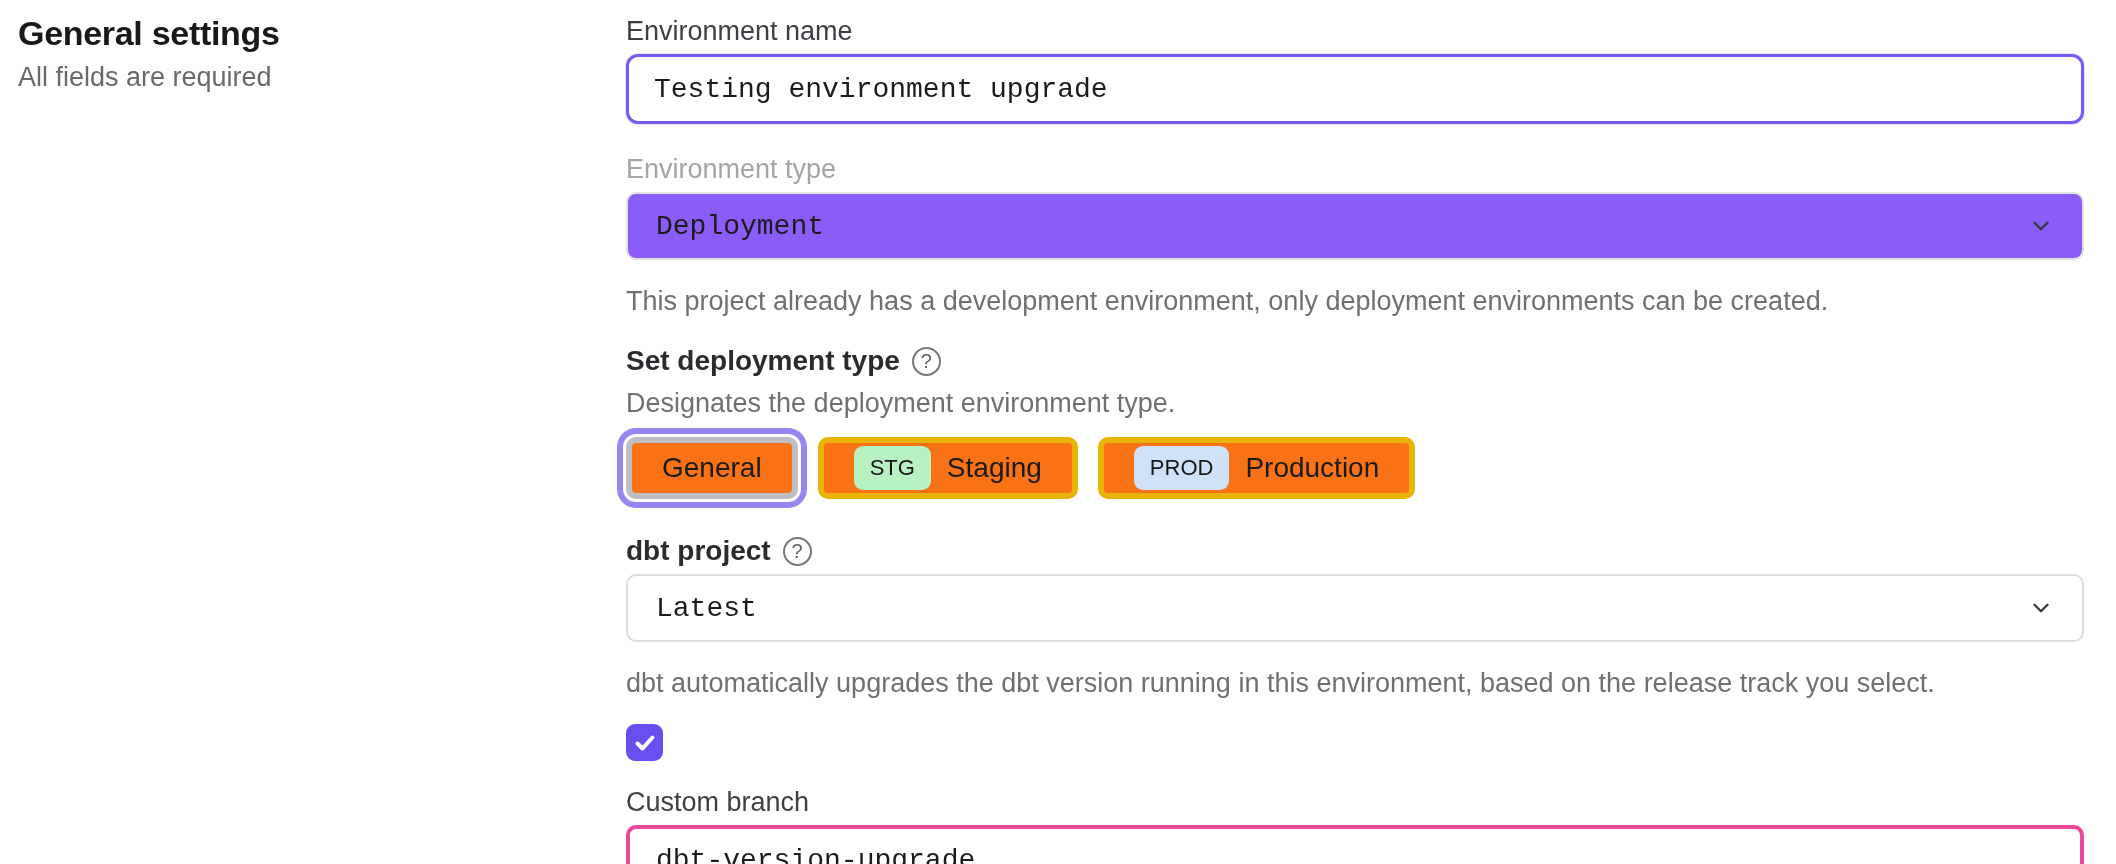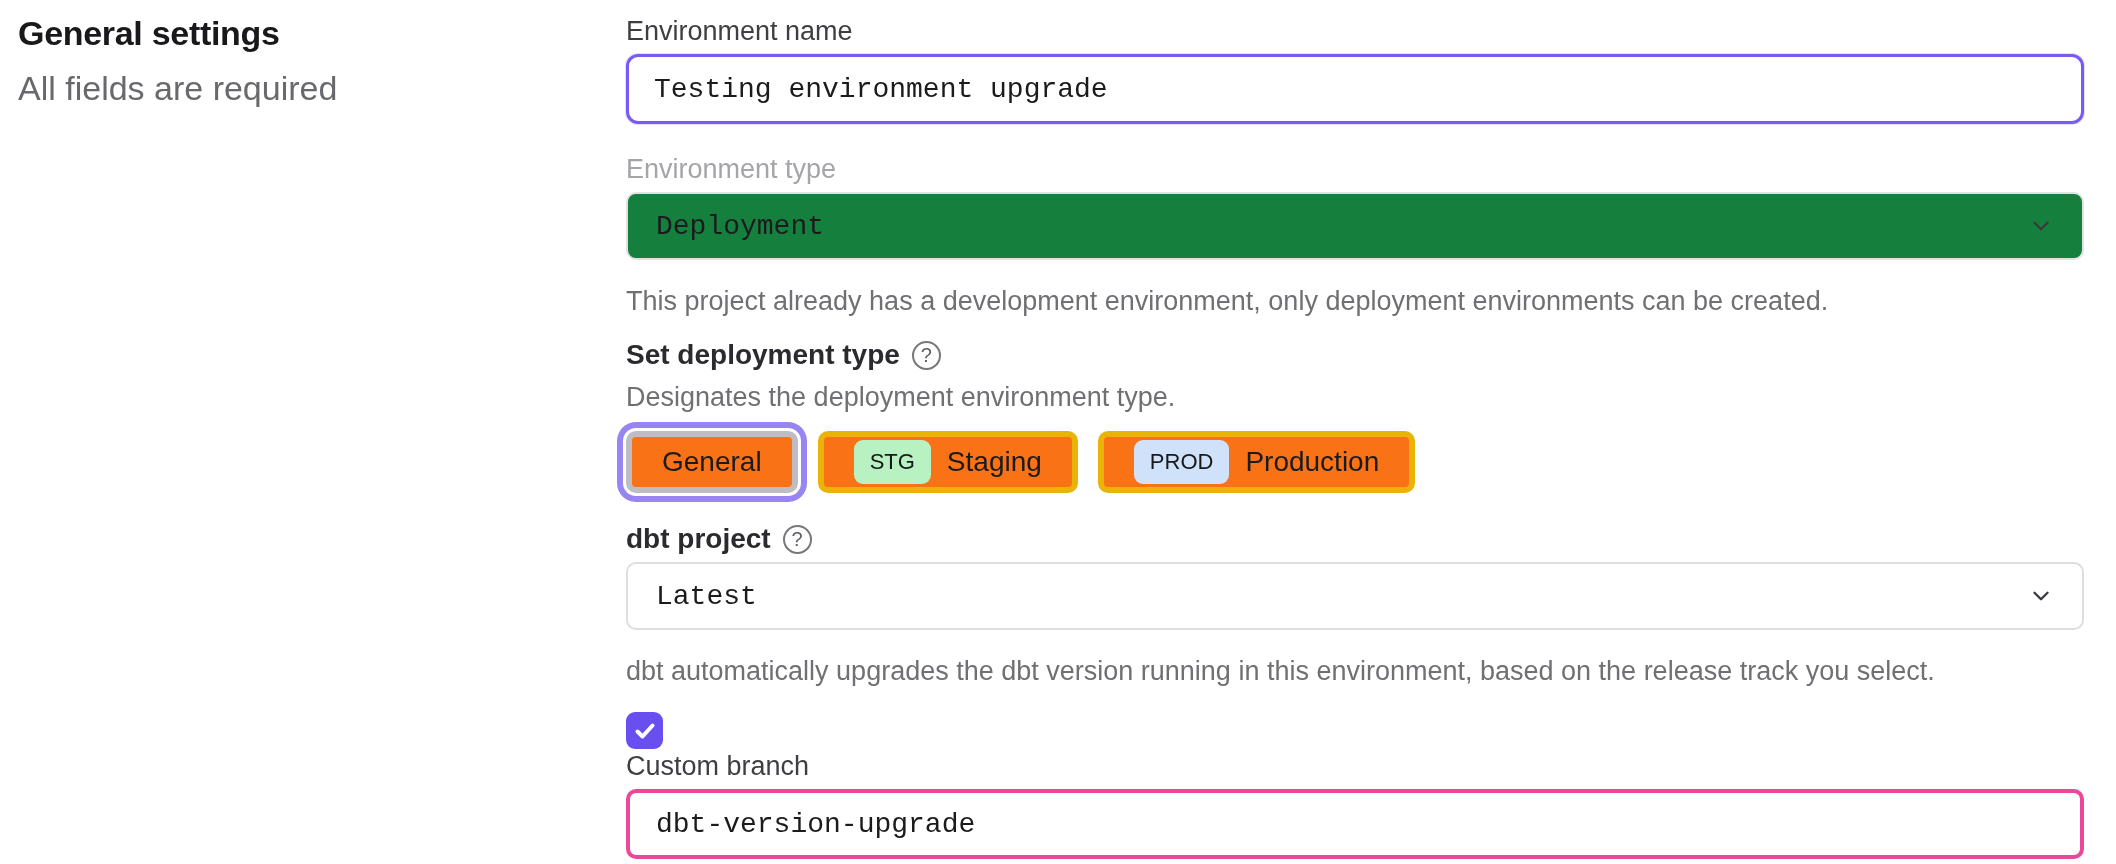--- a/index.html
+++ b/index.html
@@ -10,21 +10,21 @@
     position: relative;
     width: 2116px;
     height: 864px;
     background: #ffffff;
     overflow: hidden;
   }
 
   
   .left-block { position: absolute; left: 18px; top: 14px; width: 560px; }
   .page-title { font-size: 34px; font-weight: 700; letter-spacing: -0.3px; color: #19191c; }
-  .page-subtitle { margin-top: 16px; font-size: 34px; color: #69696d; }
+  .page-subtitle { margin-top: 9px; font-size: 27px; color: #69696d; }
 
   
   .form-col { position: absolute; left: 626px; top: 0; width: 1458px; }
 
   .field-label {
     display: block; font-size: 27px; font-weight: 500;
     color: #3e3e44; line-height: 34px;
   }
   .field-label.disabled { color: #a4a4a9; }
   .label-row { display: flex; align-items: center; line-height: 36px; }
@@ -47,29 +47,29 @@
     border: 3px solid #7a5af5; border-radius: 12px; padding: 0 25px;
     box-shadow: 0 0 0 1px rgba(122, 90, 245, 0.18);
   }
 
   .select-box {
     display: flex; align-items: center; justify-content: space-between;
     height: 68px; border: 2px solid #dededf; border-radius: 10px;
     padding: 0 28px; font-size: 28px; color: #1b1b1d;
     background: #fff; cursor: pointer;
   }
-  .select-box.disabled { background: #15803d; border-color: #e2e2e4; cursor: default; gap: 48px; }
+  .select-box.disabled { background: #8b5cf6; border-color: #e2e2e4; cursor: default; gap: 48px; }
   .chevron { display: flex; align-items: center; }
 
   .helper-text { margin-top: 24px; font-size: 27px; color: #707074; line-height: 34px; }
 
   .mt-14 { margin-top: 14px; }  .mt-6 { margin-top: 6px; font-family: Liberation Mono, monospace; }
   .mt-28 { margin-top: 28px; }
-  .mt-8  { margin-top: 8px; }   .mt-22 { margin-top: 20px; text-align: right; }
-  .mt-24 { }
+  .mt-8  { margin-top: 8px; }   .mt-22 { margin-top: 26px; text-align: right; }
+  .mt-24 { margin-top: 24px; }
 
   .btn-row { display: flex; align-items: center; gap: 20px; margin-top: 8px; padding: 9px 0; }
   .type-btn {
     display: inline-flex; align-items: center; gap: 16px;
     height: 62px; padding: 0 30px;
     background: #f97316; border: 6px solid #eab308; border-radius: 10px;
     font-family: inherit; font-size: 28px; color: #1b1b1d; cursor: pointer;
   }
   .type-btn.selected {
     border-color: #bdbdc3;

